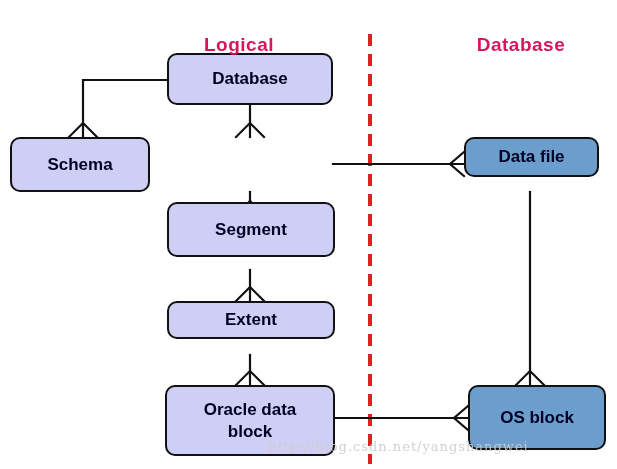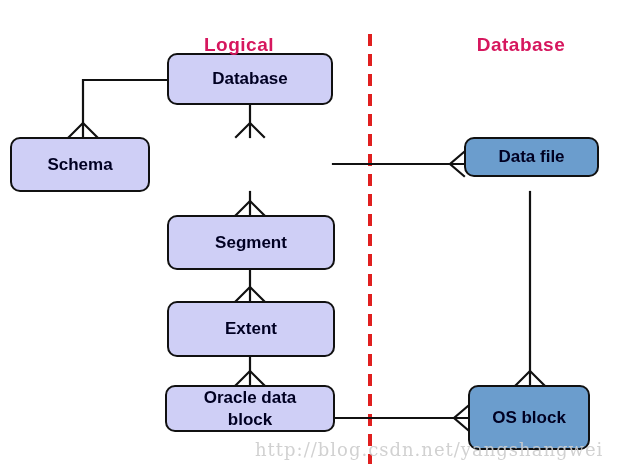--- a/index.html
+++ b/index.html
@@ -29,28 +29,28 @@
     position:absolute;display:flex;align-items:center;justify-content:center;
     text-align:center;border:2.5px solid var(--node-border);border-radius:10px;
     font-weight:bold;font-size:17px;color:var(--node-text);line-height:1.25;
     box-sizing:border-box;padding:2px 6px;z-index:1;
   }
   .node.logical{background:var(--logical-fill);}
   .node.physical{background:var(--physical-fill);}
   .node-database{left:167px;top:53px;width:166px;height:52px;}
   .node-schema{left:10px;top:137px;width:140px;height:55px;}
   .node-tablespace{left:167px;top:137px;width:166px;height:55px;}
-  .node-segment{left:167px;top:215px;width:168px;height:55px;}
-  .node-extent{left:167px;top:301px;width:168px;height:56px;}
-  .node-oracle-data-block{left:165px;top:385px;width:170px;height:47px;padding:2px 24px;}
+  .node-segment{left:167px;top:202px;width:168px;height:55px;}
+  .node-extent{left:167px;top:301px;width:168px;height:38px;}
+  .node-oracle-data-block{left:165px;top:385px;width:170px;height:71px;padding:2px 24px;}
   .node-data-file{left:464px;top:137px;width:135px;height:40px;}
-  .node-os-block{left:468px;top:385px;width:122px;height:65px;}
+  .node-os-block{left:468px;top:385px;width:138px;height:65px;}
   .watermark{
-    position:absolute;left:255px;top:439px;z-index:5;
-    font-family:"DejaVu Serif",serif;font-size:18px;letter-spacing:1px;
+    position:absolute;left:268px;top:439px;z-index:5;
+    font-family:"DejaVu Serif",serif;font-size:13px;letter-spacing:1px;
     color:var(--watermark-text);white-space:nowrap;opacity:0.9;
   }
 </style>
 </head>
 <body>
 
 <div class="stage">
 
   <svg class="connector-layer" viewBox="0 0 617 469" xmlns="http://www.w3.org/2000/svg">
 

